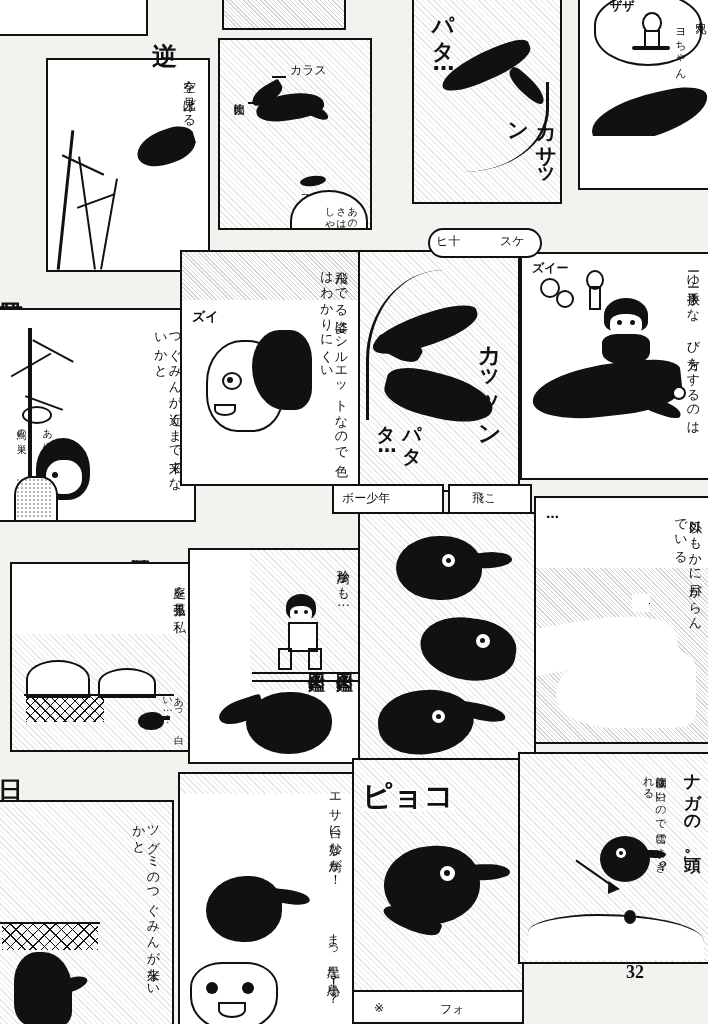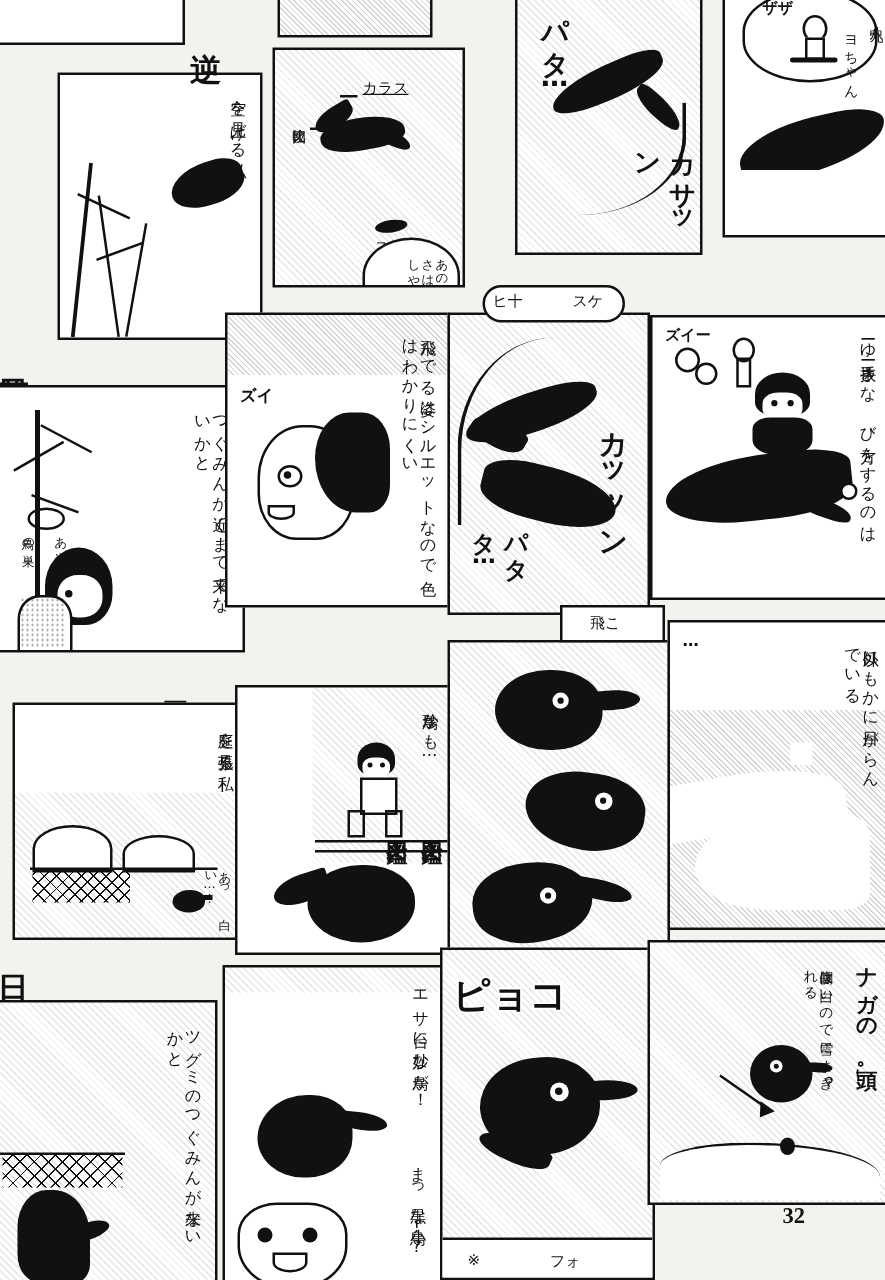--- a/index.html
+++ b/index.html
@@ -59,21 +59,21 @@
   </div>
 
   <div class="panel" style="left:218px;top:38px;width:150px;height:188px;">
     <div class="tone-lite" style="position:absolute;inset:0;"></div>
     <div style="position:absolute;left:36px;top:54px;width:68px;height:26px;background:#111;
                 border-radius:50% 60% 40% 50%;transform:rotate(-10deg);"></div>
     <div style="position:absolute;left:30px;top:46px;width:34px;height:16px;background:#111;
                 border-radius:60% 10% 50% 40%;transform:rotate(-30deg);"></div>
     <div style="position:absolute;left:76px;top:64px;width:34px;height:12px;background:#111;
                 border-radius:10% 60% 40% 50%;transform:rotate(25deg);"></div>
-    <div class="htext" style="position:absolute;left:70px;top:22px;text-decoration:underline;">カラス</div>
+    <div class="htext" style="position:absolute;left:70px;top:22px;">カラス</div>
     <div style="position:absolute;left:52px;top:36px;width:14px;height:1.5px;background:#111;"></div>
     <div class="vtext sm" style="position:absolute;left:12px;top:54px;height:46px;">比較図</div>
     <div style="position:absolute;left:28px;top:62px;width:16px;height:1.5px;background:#111;"></div>
     <div style="position:absolute;left:80px;top:136px;width:26px;height:10px;background:#111;
                 border-radius:50%;transform:rotate(-8deg);"></div>
     <div class="htext" style="position:absolute;left:80px;top:150px;font-size:11px;">スズメ</div>
     <div class="balloon" style="left:70px;top:150px;width:74px;height:64px;">
       <div class="vtext xs" style="position:absolute;right:8px;top:8px;height:48px;">あの大きさはもしや…</div>
     </div>
 
@@ -174,21 +174,21 @@
     <div style="position:absolute;left:80px;top:80px;width:48px;height:30px;background:#111;border-radius:30% 30% 40% 40%;"></div>
 
     <div style="position:absolute;left:10px;top:110px;width:150px;height:52px;background:#111;
                 border-radius:70% 30% 50% 50%;transform:rotate(-6deg);"></div>
     <div style="position:absolute;left:116px;top:146px;width:44px;height:14px;background:#111;
                 border-radius:20% 60% 30% 50%;transform:rotate(18deg);"></div>
     <div style="position:absolute;left:150px;top:132px;width:10px;height:10px;background:#fff;border:2px solid #111;border-radius:50%;"></div>
     <div class="vtext" style="position:absolute;right:12px;top:10px;height:190px;">ーゆー手抜きな び方をするのは</div>
   </div>
 
-  <div class="panel" style="left:386px;top:228px;width:110px;height:26px;border-radius:15px;">
+  <div class="panel" style="left:428px;top:228px;width:110px;height:26px;border-radius:15px;">
     <div class="htext" style="position:absolute;left:6px;top:3px;">ヒ十</div>
     <div class="htext" style="position:absolute;left:70px;top:3px;">スケ</div>
   </div>
 
   <div class="vtext xl" style="position:absolute;left:126px;top:540px;height:44px;">欲日</div>
 
   <div class="panel" style="left:10px;top:562px;width:186px;height:186px;">
     <div class="tone-lite" style="position:absolute;left:0;top:70px;width:186px;height:116px;"></div>
     <div style="position:absolute;left:14px;top:96px;width:60px;height:34px;border:2px solid #111;
                 border-radius:50% 50% 0 0;background:#fff;"></div>
@@ -247,20 +247,23 @@
     <div style="position:absolute;left:-10px;top:120px;width:150px;height:46px;background:#fff;
                 border-radius:0 60% 0 0;transform:rotate(-10deg);"></div>
     <div style="position:absolute;left:20px;top:150px;width:140px;height:80px;background:#fff;
                 border-radius:70% 30% 20% 50%;"></div>
     <div style="position:absolute;left:96px;top:96px;width:18px;height:18px;
                 background:conic-gradient(from 0deg,#fff 0 25%,#111 25% 26%,#fff 26% 100%);"></div>
     <div class="sfx h" style="left:10px;top:8px;font-size:13px;">…</div>
     <div class="vtext" style="position:absolute;right:10px;top:12px;height:120px;">以外にもかに目がらんでいる</div>
   </div>
 
+  <div class="panel" style="left:332px;top:484px;width:108px;height:26px;">
+    <div class="htext" style="position:absolute;left:8px;top:4px;">ボー少年</div>
+  </div>
   <div class="panel" style="left:448px;top:484px;width:80px;height:26px;">
     <div class="htext" style="position:absolute;left:22px;top:4px;">飛こ</div>
   </div>
 
   <div class="vtext xl" style="position:absolute;left:-4px;top:760px;height:40px;">日</div>
 
   <div class="panel" style="left:-10px;top:800px;width:180px;height:230px;">
     <div class="tone-lite" style="position:absolute;inset:0;"></div>
     <div style="position:absolute;left:10px;top:122px;width:96px;height:26px;
                 background:repeating-linear-gradient(45deg,#111 0 1px,transparent 1px 8px),
@@ -292,21 +295,21 @@
   <div class="panel" style="left:352px;top:758px;width:168px;height:262px;">
     <div class="tone-lite" style="position:absolute;inset:0;"></div>
     <div style="position:absolute;left:30px;top:86px;width:96px;height:78px;background:#111;
                 border-radius:50% 46% 50% 52%;transform:rotate(-4deg);"></div>
     <div style="position:absolute;left:108px;top:104px;width:48px;height:16px;background:#111;
                 border-radius:10% 60% 40% 50%;transform:rotate(-4deg);"></div>
     <div class="eye" style="left:86px;top:106px;width:15px;height:15px;"></div>
     <div style="position:absolute;left:90px;top:110px;width:6px;height:6px;background:#111;border-radius:50%;"></div>
     <div style="position:absolute;left:28px;top:150px;width:60px;height:20px;background:#111;
                 border-radius:60% 20% 50% 40%;transform:rotate(24deg);"></div>
-    <div class="sfx h sfx-out" style="left:8px;top:16px;font-size:30px;">ピョコ</div>
+    <div class="sfx h sfx-out" style="left:8px;top:16px;font-size:30px;text-decoration:underline;">ピョコ</div>
     <div class="panel" style="left:-2px;top:230px;width:170px;height:34px;border-left:none;border-right:none;border-bottom:none;">
       <div class="htext" style="position:absolute;left:22px;top:9px;">※</div>
       <div class="htext" style="position:absolute;left:88px;top:9px;">フォ</div>
     </div>
   </div>
 
 
   <div class="panel" style="left:518px;top:752px;width:190px;height:208px;">
     <div class="tone-lite" style="position:absolute;inset:0;"></div>
 

